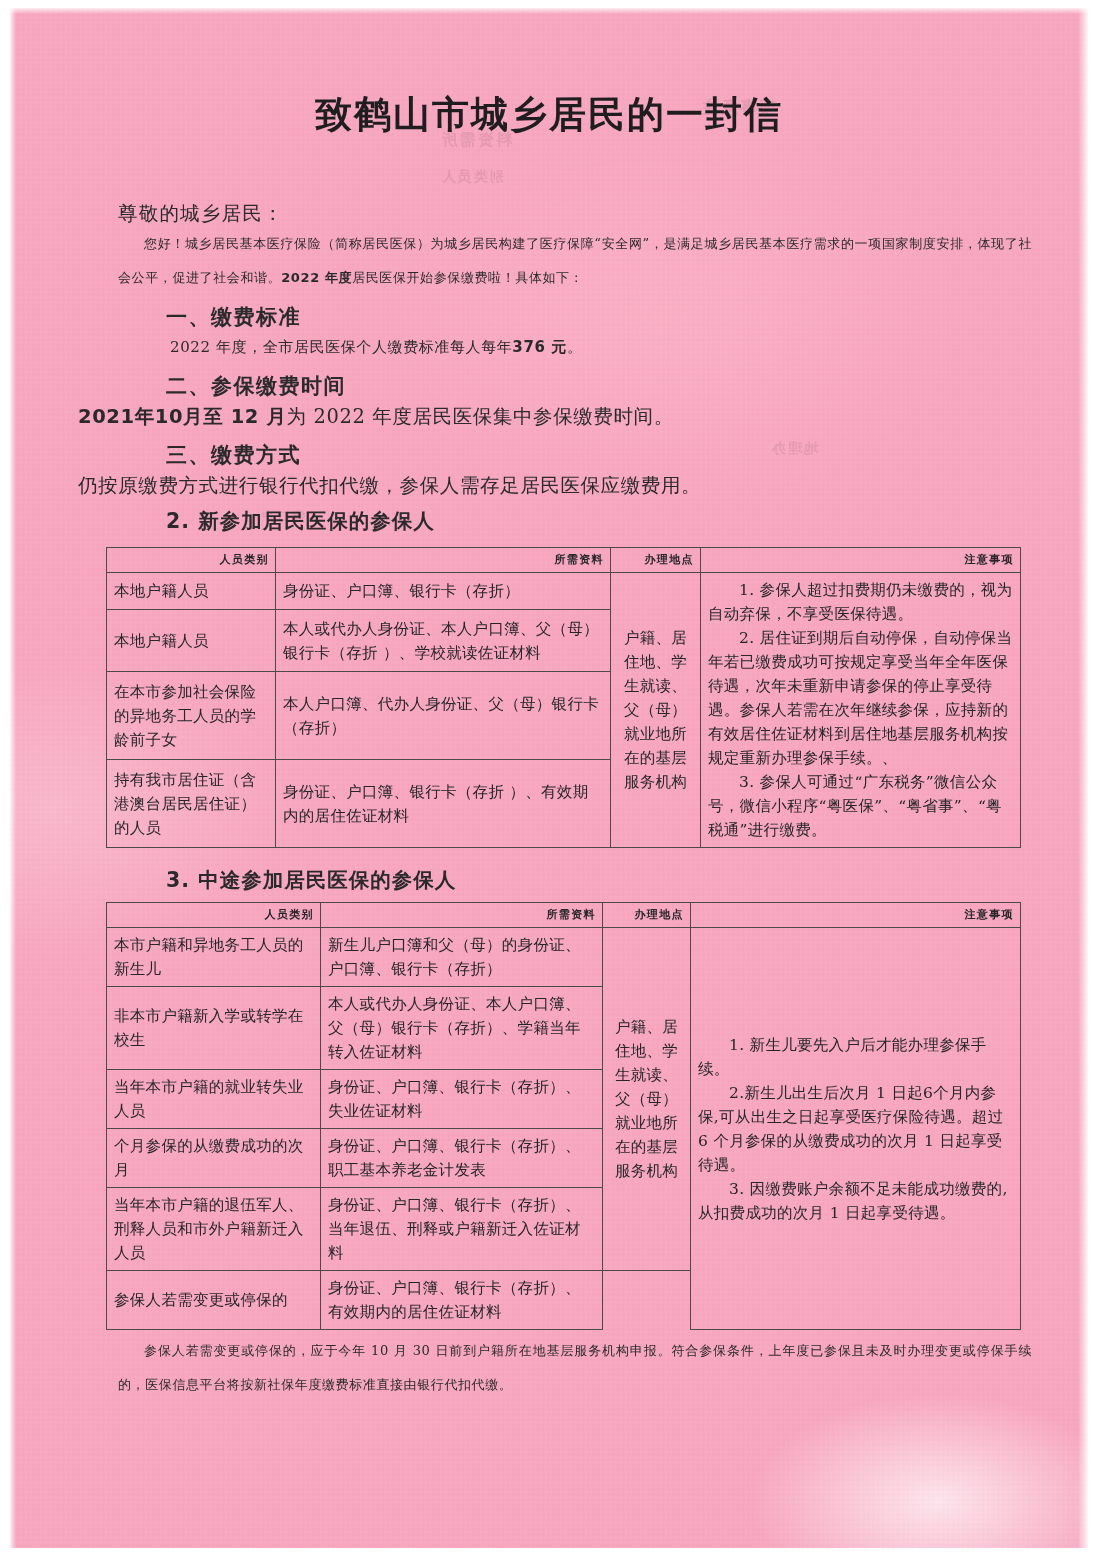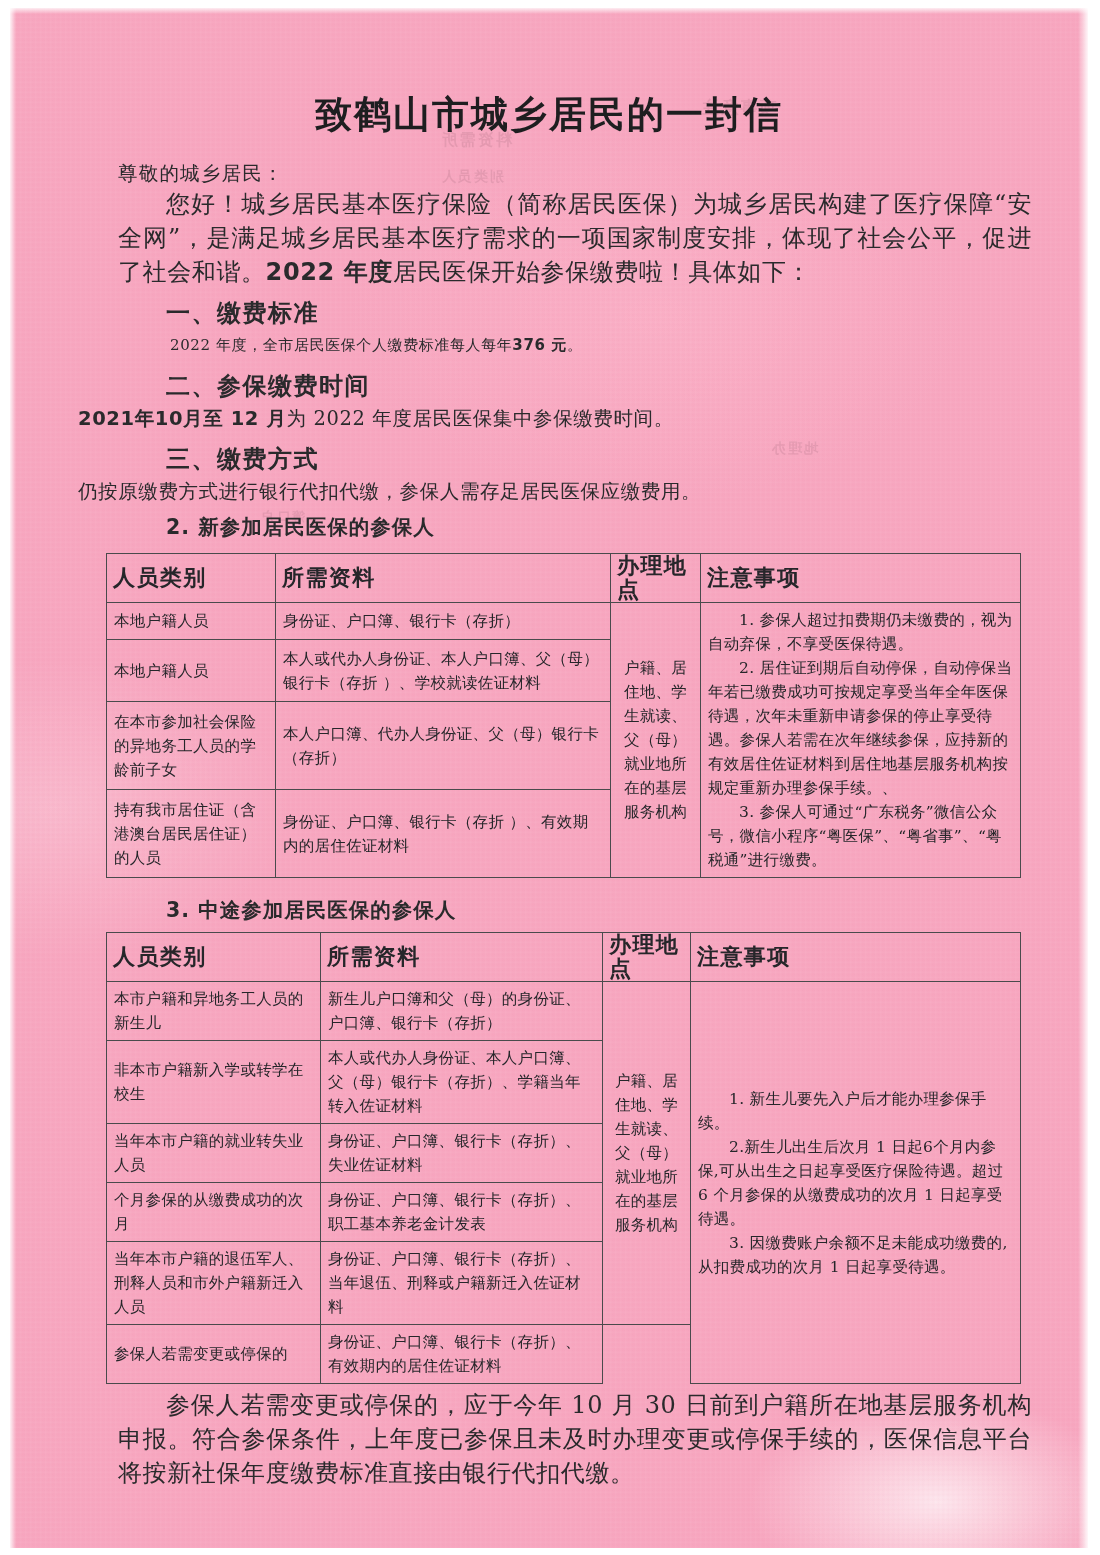--- a/index.html
+++ b/index.html
@@ -81,43 +81,43 @@
     text-align: center;
     font-size: 37px;
     font-weight: bold;
     letter-spacing: 2px;
     margin-top: 82px;
     color: #1e1e20;
     font-family: "DejaVu Sans", "Liberation Sans", sans-serif;
   }
 
   .salutation {
-    margin-top: 20px;
+    margin-top: 60px;
     margin-left: 108px;
     font-size: 19.5px;
     letter-spacing: 1.2px;
     font-family: Liberation Serif, serif;
   }
 
   .para {
     margin-left: 108px;
     margin-right: 56px;
-    font-size: 24px;
+    font-size: 13px;
     line-height: 34px;
     text-align: justify;
     letter-spacing: 0.6px;
     font-family: "DejaVu Serif", "Liberation Serif", serif;
   }
   .para.indent { text-indent: 2em; }
   .b { font-weight: bold; font-family: "DejaVu Sans", "Liberation Sans", sans-serif; }
 
   .h2 {
     margin-left: 156px;
     margin-top: 8px;
-    font-size: 24px;
+    font-size: 21px;
     font-weight: bold;
     letter-spacing: 1.5px;
     font-family: Liberation Serif, serif;
   }
   .h3 {
     margin-left: 156px;
     margin-top: 5px;
     font-size: 20.5px;
     font-weight: bold;
     letter-spacing: 1px;
@@ -149,23 +149,23 @@
   table.doc-table td, table.doc-table th {
     border: 1.4px solid #4a4a4c;
     padding: 5px 7px;
     font-size: 15.5px;
     line-height: 24px;
     vertical-align: middle;
     letter-spacing: 0.3px;
     color: #26262a;
   }
   table.doc-table th {
-    text-align: left;
-    font-weight: bold;
-    font-size: 22px;
+    text-align: right;
+    font-weight: bold;
+    font-size: 11px;
     padding: 0 6px;
     letter-spacing: 1.4px;
     font-family: "DejaVu Sans", "Liberation Sans", sans-serif;
   }
   td.cat { text-align: left; }
   td.mat { text-align: left; }
   td.place {
     text-align: center;
     line-height: 29px;
     letter-spacing: 1px;

